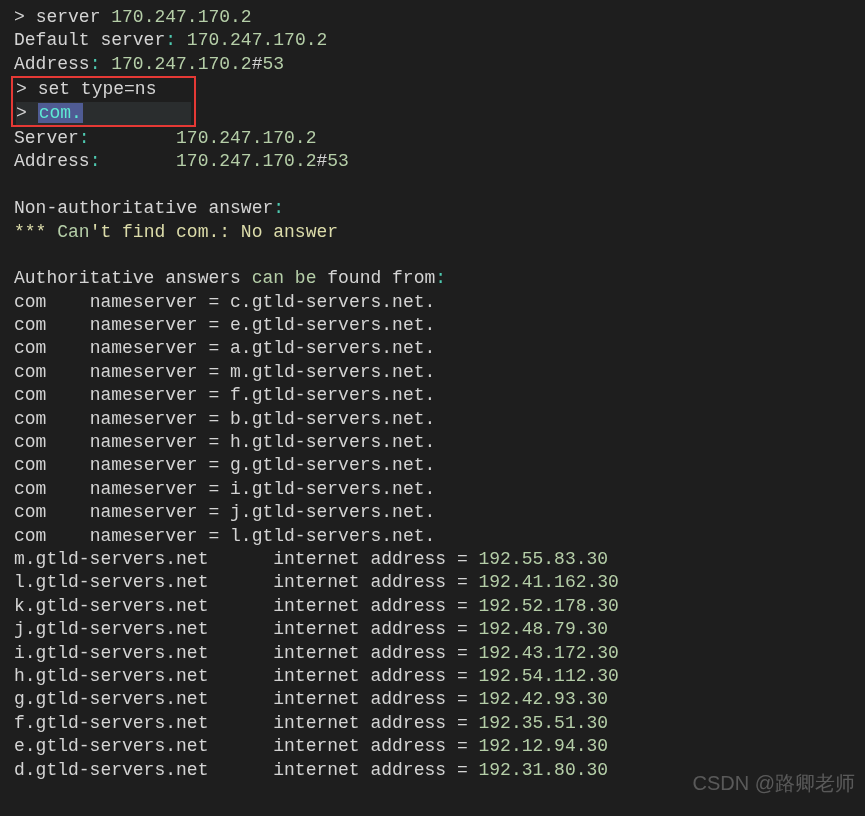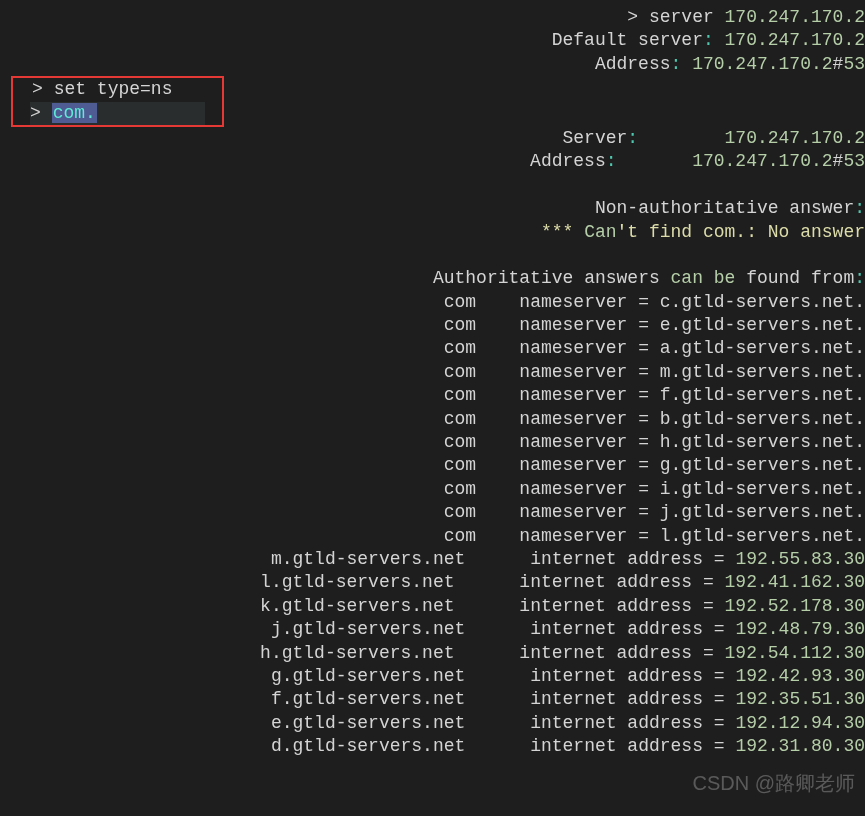--- a/index.html
+++ b/index.html
@@ -8,28 +8,28 @@
       color: #d4d4d4;
       font-family: 'Consolas', 'Monaco', 'Courier New', monospace;
       font-size: 18px;
       line-height: 1.3;
       width: 865px;
       height: 816px;
       overflow: hidden;
       position: relative;
       padding: 6px 0 0 14px;
     }
-    .line { white-space: pre; text-align: right; }
+    .line { white-space: pre; }
     .cyan { color: #4ec9b0; }
     .green { color: #b5cea8; }
     .yellow { color: #dcdcaa; }
     .red-box {
       border: 2px solid #e53935;
       display: inline-block;
-      padding: 0 17px;
+      padding: 0 3px;
       margin-left: -3px;
     }
     .selected {
       background: #4f5b93;
       color: #5eead4;
       padding: 0 1px;
     }
     .watermark {
       position: absolute;
       right: 10px;
@@ -81,20 +81,21 @@
       <div class="line"><span>com</span>    <span>nameserver</span><span> = </span><span>g.gtld-servers.net.</span></div>
       <div class="line"><span>com</span>    <span>nameserver</span><span> = </span><span>i.gtld-servers.net.</span></div>
       <div class="line"><span>com</span>    <span>nameserver</span><span> = </span><span>j.gtld-servers.net.</span></div>
       <div class="line"><span>com</span>    <span>nameserver</span><span> = </span><span>l.gtld-servers.net.</span></div>
     </div>
 <div id="addr-list">
       <div class="line"><span>m.gtld-servers.net      </span><span>internet address</span><span> = </span><span class="green">192.55.83.30</span></div>
       <div class="line"><span>l.gtld-servers.net      </span><span>internet address</span><span> = </span><span class="green">192.41.162.30</span></div>
       <div class="line"><span>k.gtld-servers.net      </span><span>internet address</span><span> = </span><span class="green">192.52.178.30</span></div>
       <div class="line"><span>j.gtld-servers.net      </span><span>internet address</span><span> = </span><span class="green">192.48.79.30</span></div>
+      <div class="line"><span>i.gtld-servers.net      </span><span>internet address</span><span> = </span><span class="green">192.43.172.30</span></div>
       <div class="line"><span>h.gtld-servers.net      </span><span>internet address</span><span> = </span><span class="green">192.54.112.30</span></div>
       <div class="line"><span>g.gtld-servers.net      </span><span>internet address</span><span> = </span><span class="green">192.42.93.30</span></div>
       <div class="line"><span>f.gtld-servers.net      </span><span>internet address</span><span> = </span><span class="green">192.35.51.30</span></div>
       <div class="line"><span>e.gtld-servers.net      </span><span>internet address</span><span> = </span><span class="green">192.12.94.30</span></div>
       <div class="line"><span>d.gtld-servers.net      </span><span>internet address</span><span> = </span><span class="green">192.31.80.30</span></div>
     </div>
 
 </div>
 
 <div class="watermark">CSDN @路卿老师</div>

